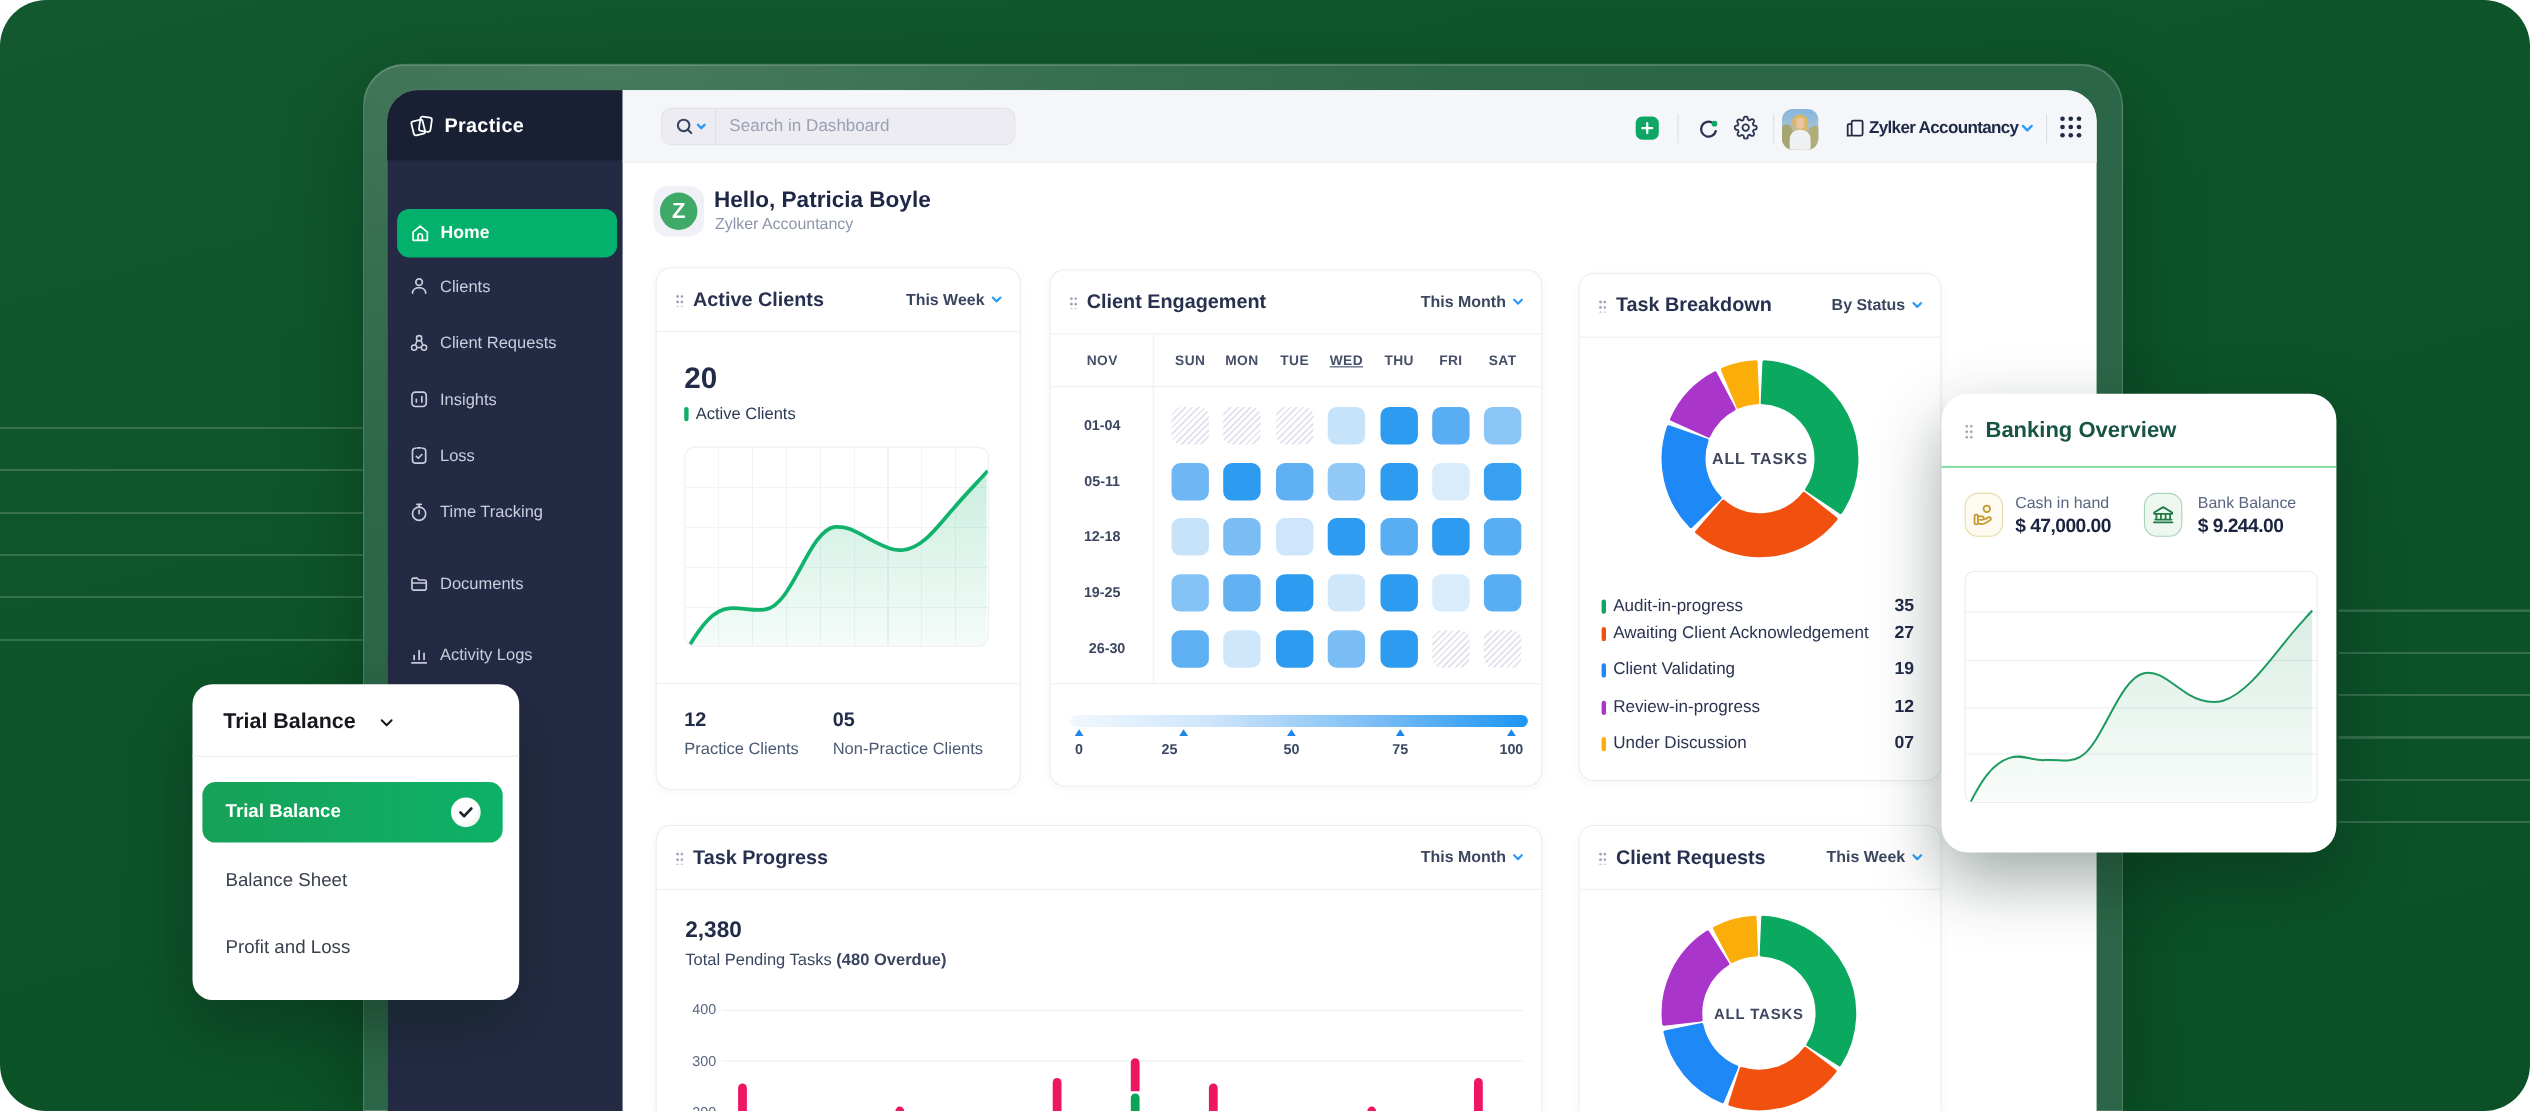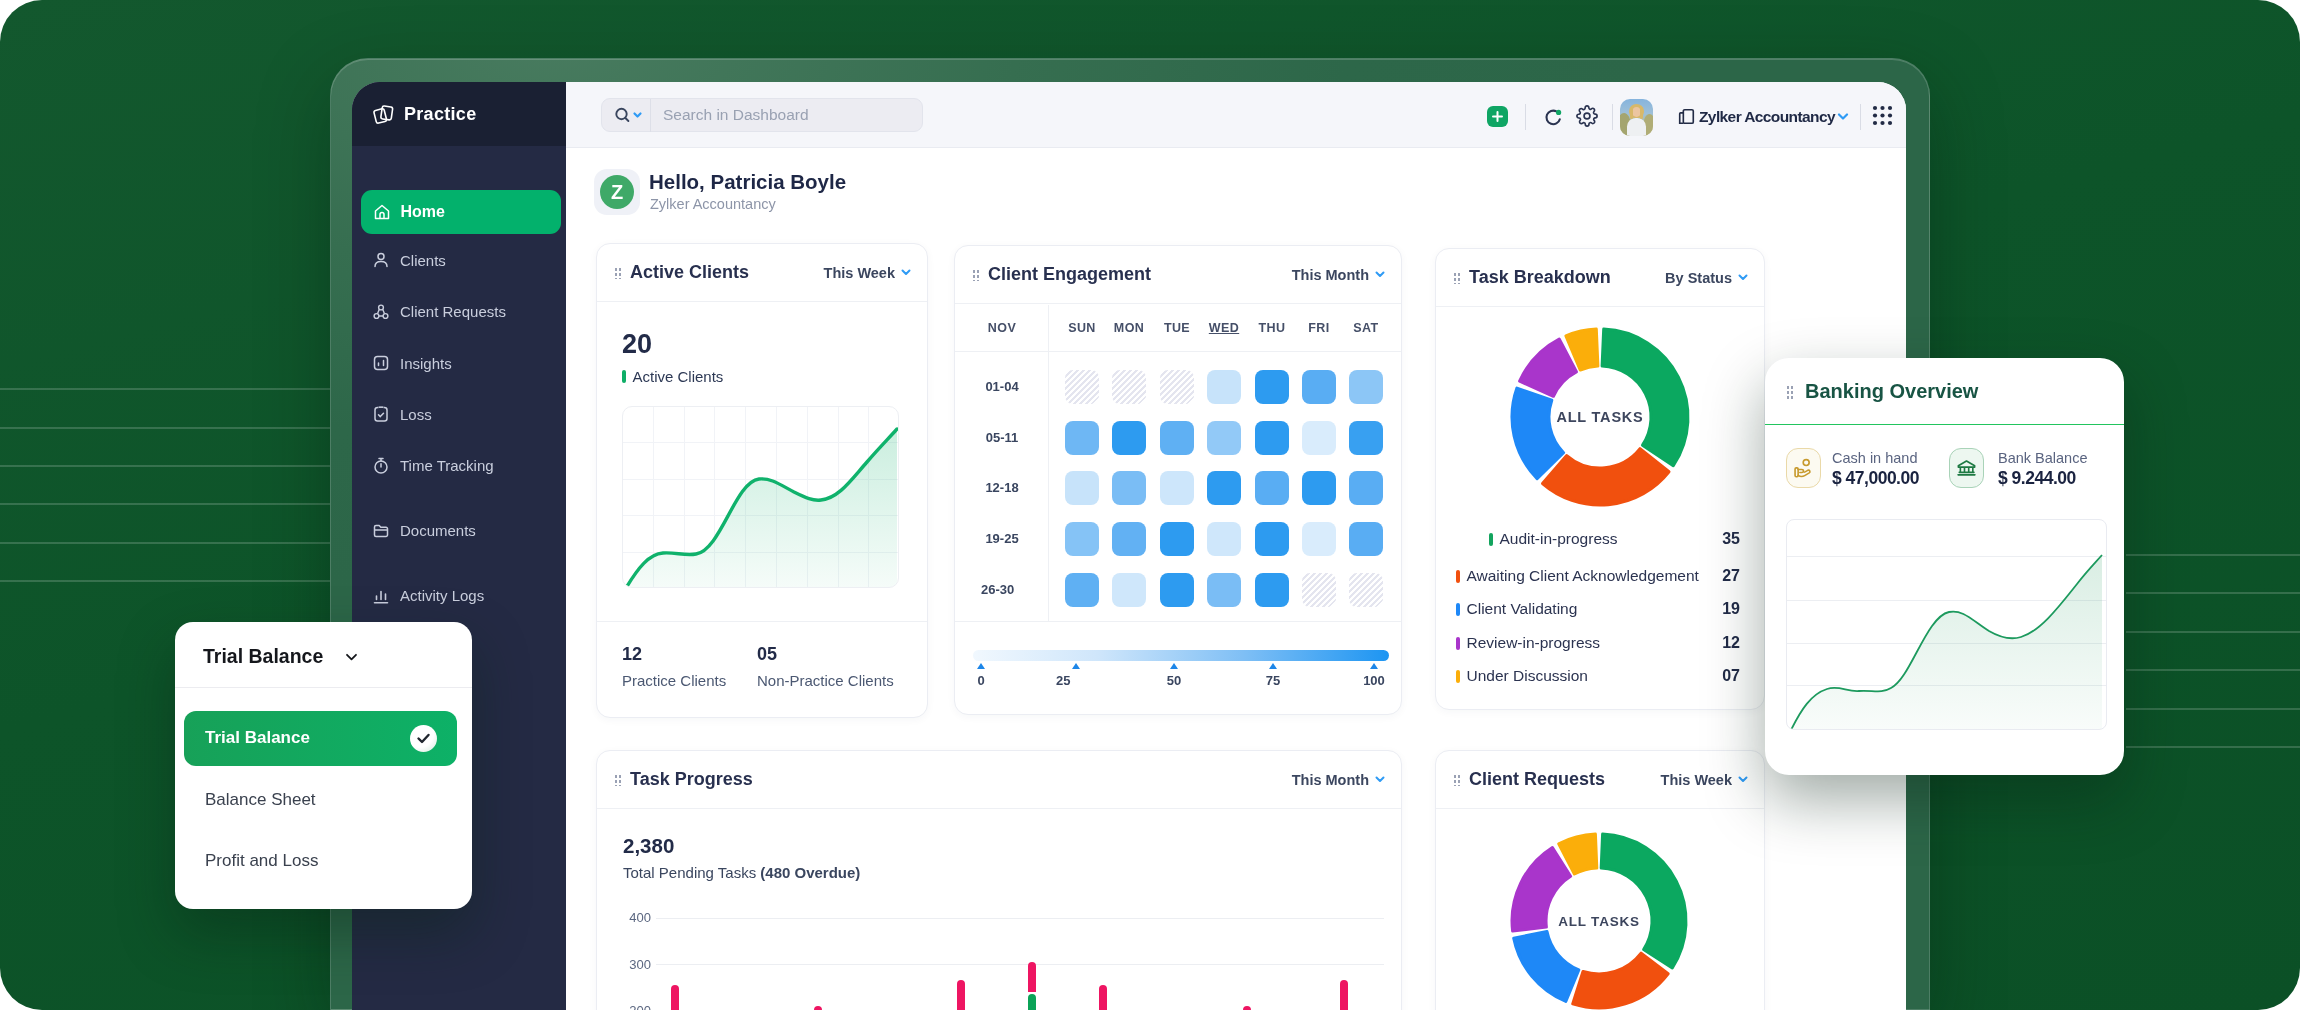--- a/index.html
+++ b/index.html
@@ -212,21 +212,21 @@
       <div class="abs" style="left:150px;top:75px;width:48px;text-align:center;font-size:12.5px;font-weight:700;color:#454f68;letter-spacing:.4px;">MON</div>
       <div class="abs" style="left:198px;top:75px;width:48px;text-align:center;font-size:12.5px;font-weight:700;color:#454f68;letter-spacing:.4px;">TUE</div>
       <div class="abs" style="left:245px;top:75px;width:48px;text-align:center;font-size:12.5px;font-weight:700;color:#454f68;letter-spacing:.4px;text-decoration:underline;">WED</div>
       <div class="abs" style="left:293px;top:75px;width:48px;text-align:center;font-size:12.5px;font-weight:700;color:#454f68;letter-spacing:.4px;">THU</div>
       <div class="abs" style="left:340px;top:75px;width:48px;text-align:center;font-size:12.5px;font-weight:700;color:#454f68;letter-spacing:.4px;">FRI</div>
       <div class="abs" style="left:387px;top:75px;width:48px;text-align:center;font-size:12.5px;font-weight:700;color:#454f68;letter-spacing:.4px;">SAT</div>
       <div class="abs" style="left:26px;top:133px;width:42px;text-align:center;font-size:13px;font-weight:600;color:#3a4660;">01-04</div>
       <div class="abs" style="left:26px;top:184px;width:42px;text-align:center;font-size:13px;font-weight:600;color:#3a4660;">05-11</div>
       <div class="abs" style="left:26px;top:234px;width:42px;text-align:center;font-size:13px;font-weight:600;color:#3a4660;">12-18</div>
       <div class="abs" style="left:26px;top:285px;width:42px;text-align:center;font-size:13px;font-weight:600;color:#3a4660;">19-25</div>
-      <div class="abs" style="left:26px;top:336px;width:42px;text-align:left;font-size:13px;font-weight:600;color:#3a4660;">26-30</div>
+      <div class="abs" style="left:26px;top:336px;width:42px;text-align:right;font-size:13px;font-weight:600;color:#3a4660;">26-30</div>
       <div class="abs" style="left:110px;top:124px;width:34px;height:34px;border-radius:8px;background:repeating-linear-gradient(135deg,#e4e5ef 0 1.8px,#fff 1.8px 4.2px);"></div>
       <div class="abs" style="left:157px;top:124px;width:34px;height:34px;border-radius:8px;background:repeating-linear-gradient(135deg,#e4e5ef 0 1.8px,#fff 1.8px 4.2px);"></div>
       <div class="abs" style="left:205px;top:124px;width:34px;height:34px;border-radius:8px;background:repeating-linear-gradient(135deg,#e4e5ef 0 1.8px,#fff 1.8px 4.2px);"></div>
       <div class="abs" style="left:252px;top:124px;width:34px;height:34px;border-radius:8px;background:#c7e3fa;"></div>
       <div class="abs" style="left:300px;top:124px;width:34px;height:34px;border-radius:8px;background:#2d9bf0;"></div>
       <div class="abs" style="left:347px;top:124px;width:34px;height:34px;border-radius:8px;background:#59adf3;"></div>
       <div class="abs" style="left:394px;top:124px;width:34px;height:34px;border-radius:8px;background:#8cc6f6;"></div>
       <div class="abs" style="left:110px;top:175px;width:34px;height:34px;border-radius:8px;background:#6eb7f4;"></div>
       <div class="abs" style="left:157px;top:175px;width:34px;height:34px;border-radius:8px;background:#2d9bf0;"></div>
       <div class="abs" style="left:205px;top:175px;width:34px;height:34px;border-radius:8px;background:#5fb0f3;"></div>
@@ -279,21 +279,21 @@
           </svg></div>
       </div>
     <svg class="abs" style="left:69px;top:73px;" width="190" height="190" viewBox="0 0 190 190">
       <path d="M98.7 7.1 A88 88 0 0 1 168.3 143.7 L137.5 123.2 A51 51 0 0 0 97.1 44.0 Z" fill="#0ba860" stroke="#0ba860" stroke-width="3" stroke-linejoin="round"></path>
       <path d="M164.0 149.7 A88 88 0 0 1 37.5 161.6 L61.7 133.6 A51 51 0 0 0 135.0 126.7 Z" fill="#f1500e" stroke="#f1500e" stroke-width="3" stroke-linejoin="round"></path>
       <path d="M32.1 156.6 A88 88 0 0 1 11.9 66.1 L46.8 78.2 A51 51 0 0 0 58.6 130.7 Z" fill="#1e88f7" stroke="#1e88f7" stroke-width="3" stroke-linejoin="round"></path>
       <path d="M14.6 59.2 A88 88 0 0 1 54.2 17.0 L71.4 49.8 A51 51 0 0 0 48.4 74.3 Z" fill="#a935cb" stroke="#a935cb" stroke-width="3" stroke-linejoin="round"></path>
       <path d="M60.9 13.9 A88 88 0 0 1 91.3 7.1 L92.9 44.0 A51 51 0 0 0 75.2 48.0 Z" fill="#fbae0a" stroke="#fbae0a" stroke-width="3" stroke-linejoin="round"></path>
       <text x="95" y="100" text-anchor="middle" font-size="14.5" font-weight="700" fill="#3d465e" letter-spacing="0.8">ALL TASKS</text>
     </svg>
-    <div class="lg" style="top:280px;margin-left:33px;">
+    <div class="lg" style="top:292px;">
         <i style="background:#13a45e;"></i>
         <span class="seg-label">Audit-in-progress</span>
         <b>35</b>
       </div>
     <div class="lg" style="top:317px;">
         <i style="background:#f1500e;"></i>
         <span class="seg-label">Awaiting Client Acknowledgement</span>
         <b>27</b>
       </div>
     <div class="lg" style="top:350px;">

